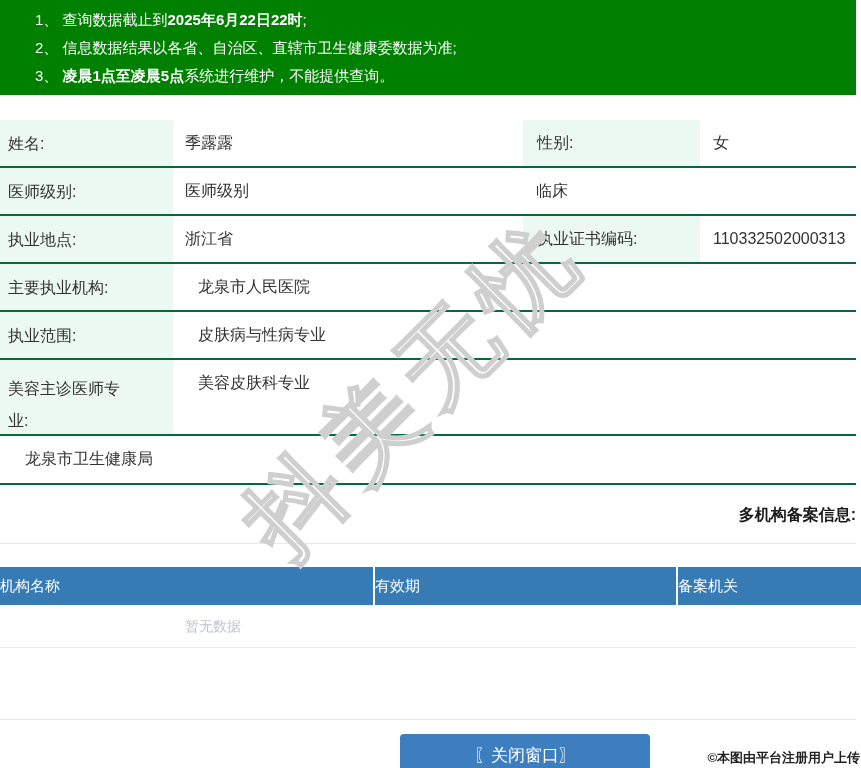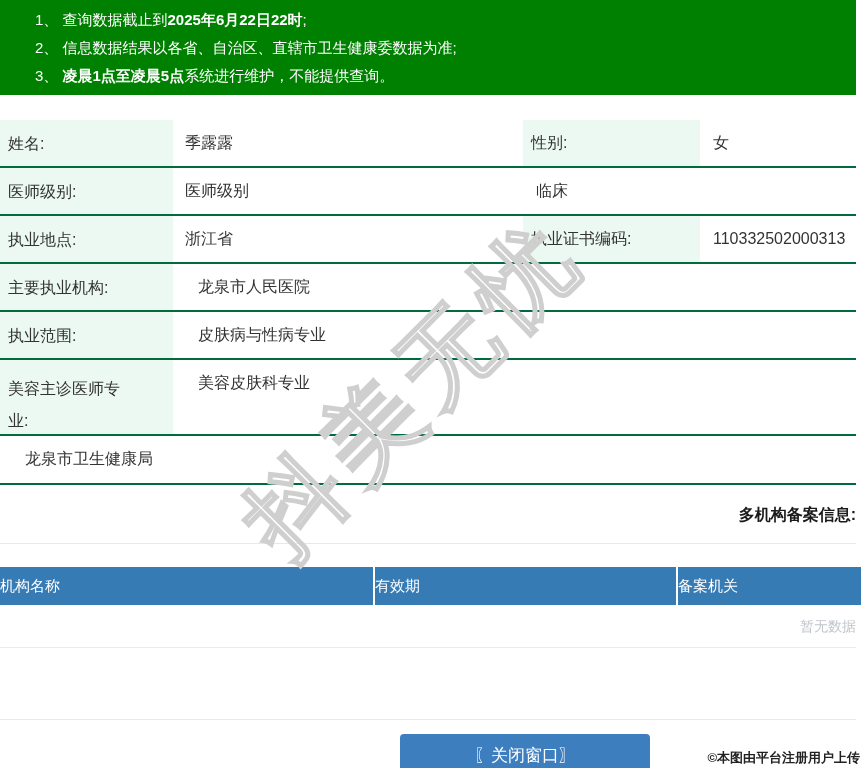--- a/index.html
+++ b/index.html
@@ -27,21 +27,21 @@
   
   .detail { position: absolute; top: 120px; left: 0; width: 856px; font-size: 16px; }
   .row { display: flex; align-items: stretch; border-bottom: 2px solid #006b3c; height: 48px; }
   .row.tall  { height: 76px; }
   .row.last  { height: 49px; }
   .cell { display: flex; align-items: center; }
   .row.tall .cell { align-items: flex-start; padding-top: 13px; }
   .lbl1 { width: 173px; background: #ecf9f2; padding-left: 8px; padding-right: 49px; line-height: 31px; }
   .row.tall .lbl1 { line-height: 32px; }
   .val1 { width: 350px; padding-left: 12px; }
-  .lbl2 { width: 177px; background: #ecf9f2; padding-left: 8px; }
+  .lbl2 { width: 177px; background: #ecf9f2; padding-left: 14px; }
   .val2 { flex: 1; padding-left: 13px; }
   .valfull { flex: 1; padding-left: 25px; }
 
   
   .section-title {
     position: absolute; top: 505px; left: 0;
     width: 856px; padding-left: 185px;
     text-align: right;
     font-size: 16px; font-weight: bold; color: #1a1a1a;
   }
@@ -56,21 +56,21 @@
   }
   .gh { background: #377bb5; display: flex; align-items: center; }
   .gh1 { width: 373px; margin-right: 2px; }
   .gh2 { width: 301px; margin-right: 2px; }
   .gh3 { flex: 1; }
 
   .empty-row {
     position: absolute; top: 605px; left: 0;
     width: 856px; height: 43px;
     padding-left: 185px;
-    line-height: 43px; text-align: right;
+    line-height: 43px; text-align: left;
     color: #c0c4cc; font-size: 14px;
     border-bottom: 1px solid #ebebeb;
   }
 
   
   .close-btn {
     position: absolute; left: 400px; top: 734px;
     width: 250px; height: 44px;
     background: #3d7ebf; border: none; border-radius: 4px;
     color: #fff; font-size: 17px; line-height: 40px; text-align: center;

